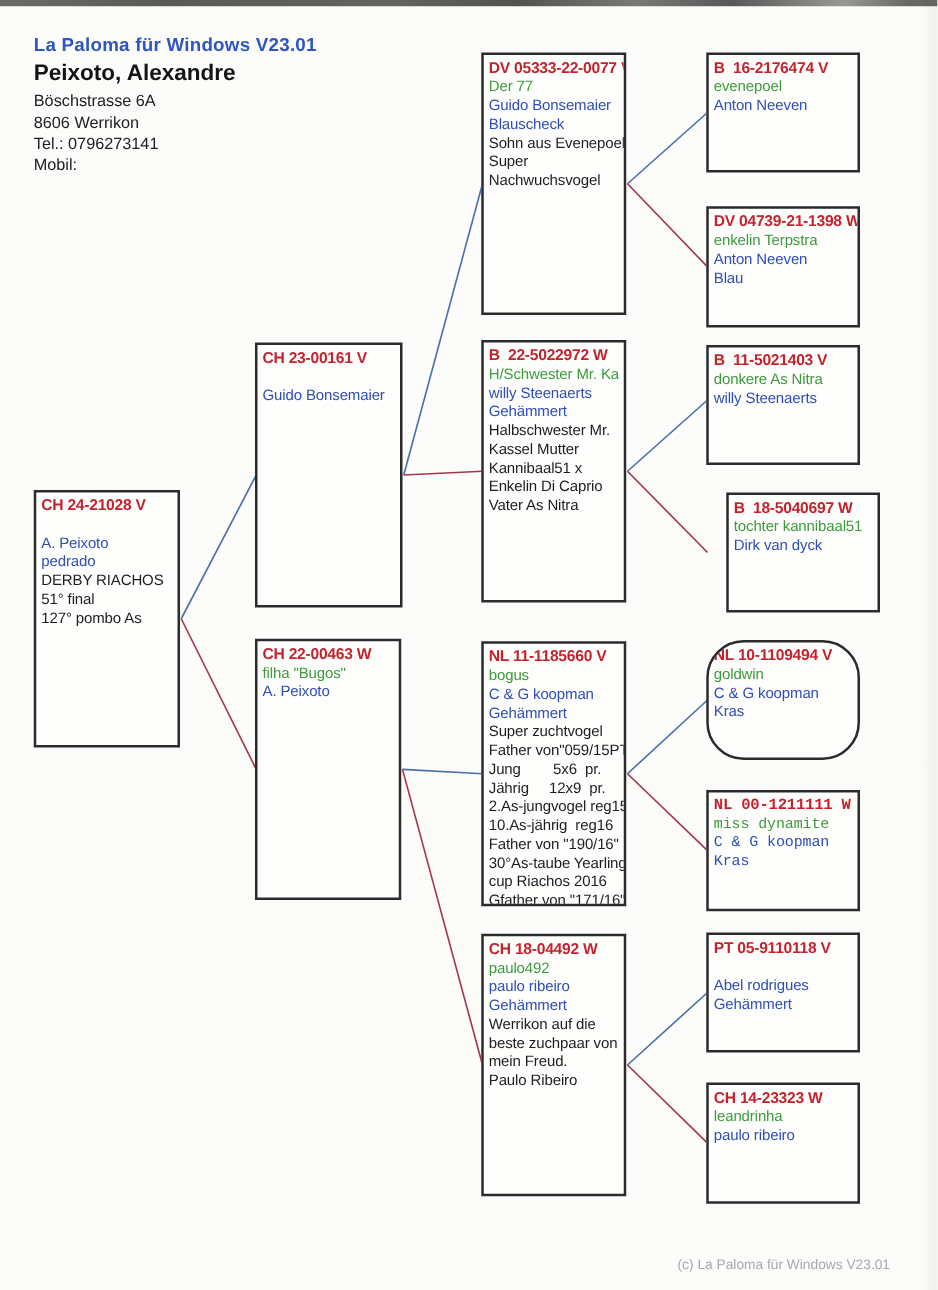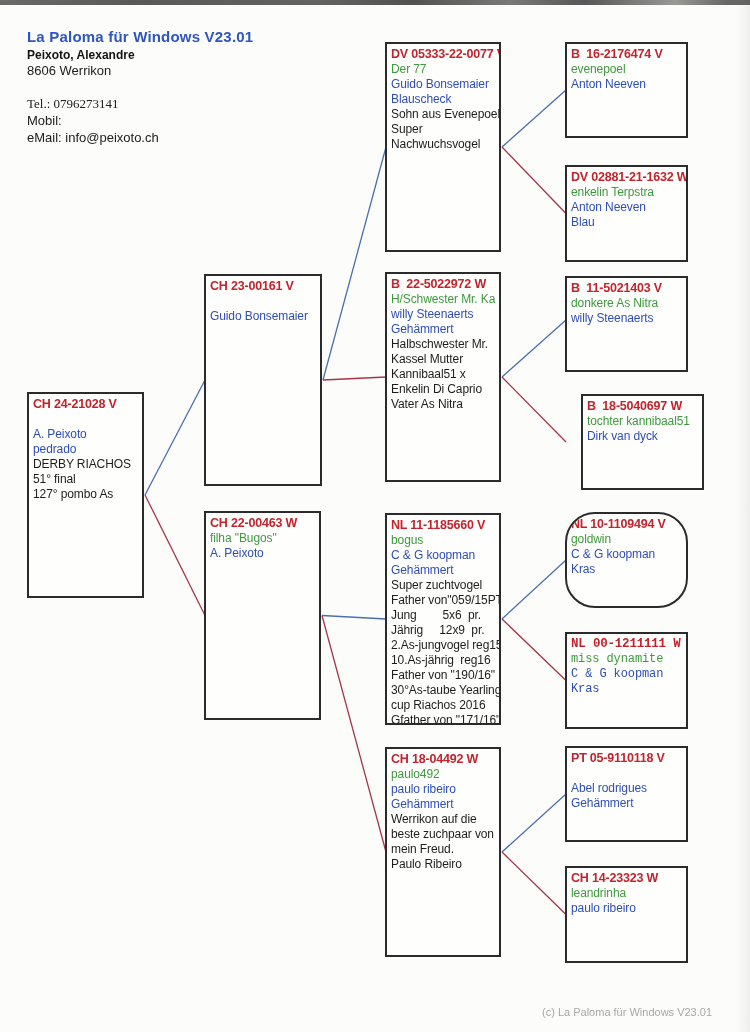--- a/index.html
+++ b/index.html
@@ -26,25 +26,25 @@
     position:absolute;top:0;left:0;width:100%;height:5px;
     background:linear-gradient(90deg,#5a5a58 0%,#474746 18%,#525250 42%,#3f3f3e 55%,#6a6a68 68%,#454545 78%,#8d8d8a 90%,#565654 97%);
     opacity:.9;
   }
   .scan-right{
     position:absolute;top:0;right:0;width:14px;height:100%;
     background:linear-gradient(90deg,rgba(0,0,0,0),rgba(60,60,55,.07));
   }
   .owner-block{position:absolute;left:27px;top:28px;}
   .app-title{font-size:15px;font-weight:bold;color:var(--app-blue);letter-spacing:.2px;}
-  .owner-name{font-size:12px;font-weight:bold;color:#141414;margin-top:3px;}
+  .owner-name{font-size:18px;font-weight:bold;color:#141414;margin-top:3px;}
   .addr{font-size:13px;color:#202020;line-height:17px;}
   .addr.first{margin-top:3px;}
   .contact{font-size:13px;color:#202020;line-height:17px;}
-  .contact.first{margin-top:16px;font-family:Liberation Serif, serif;}
+  .contact.first{}
   #connectors{position:absolute;left:0;top:0;z-index:1;pointer-events:none;}
   #boxes .pbox{
     position:absolute;z-index:2;
     border:2px solid var(--border);
     background:#fefefd;
     padding:2px 1px 0 4px;
     overflow:hidden;
   }
   .ptitle{
     font-size:12.5px;font-weight:bold;color:var(--title-red);
@@ -62,24 +62,24 @@
 </head>
 <body>
 
 <div class="page">
   <div class="scan-top"></div>
   <div class="scan-right"></div>
 
   <header class="owner-block">
     <div class="app-title">La Paloma für Windows V23.01</div>
     <div class="owner-name">Peixoto, Alexandre</div>
+    <div class="addr first">Böschstrasse 6A</div>
     <div class="addr">8606 Werrikon</div>
     <div class="contact first">Tel.: 0796273141</div>
     <div class="contact">Mobil:</div>
-    <div class="contact">eMail: info@peixoto.ch</div>
   </header>
 
   <svg id="connectors" width="750" height="1032">
       <line x1="145" y1="495" x2="205" y2="380" stroke="#4a6fae" stroke-width="1.3"></line>
       <line x1="145" y1="495" x2="205" y2="615.5" stroke="#a5354a" stroke-width="1.3"></line>
       <line x1="323" y1="380" x2="386" y2="147" stroke="#4a6fae" stroke-width="1.3"></line>
       <line x1="323" y1="380" x2="386" y2="377" stroke="#a5354a" stroke-width="1.3"></line>
       <line x1="322" y1="615.5" x2="386" y2="619" stroke="#4a6fae" stroke-width="1.3"></line>
       <line x1="322" y1="615.5" x2="386" y2="852" stroke="#a5354a" stroke-width="1.3"></line>
       <line x1="502" y1="147" x2="566" y2="90" stroke="#4a6fae" stroke-width="1.3"></line>
@@ -156,21 +156,21 @@
         <div class="pline c-black">beste zuchpaar von</div>
         <div class="pline c-black">mein Freud.</div>
         <div class="pline c-black">Paulo Ribeiro</div>
       </div>
       <div class="pbox" style="left: 565px; top: 42px; width: 123px; height: 96px;">
         <div class="ptitle">B  16-2176474 V</div>
         <div class="pline c-green">evenepoel</div>
         <div class="pline c-blue">Anton Neeven</div>
       </div>
       <div class="pbox" style="left: 565px; top: 165px; width: 123px; height: 97px;">
-        <div class="ptitle">DV 02881-21-1632 W</div>
+        <div class="ptitle">DV 04739-21-1398 W</div>
         <div class="pline c-green">enkelin Terpstra</div>
         <div class="pline c-blue">Anton Neeven</div>
         <div class="pline c-blue">Blau</div>
       </div>
       <div class="pbox" style="left: 565px; top: 276px; width: 123px; height: 96px;">
         <div class="ptitle">B  11-5021403 V</div>
         <div class="pline c-green">donkere As Nitra</div>
         <div class="pline c-blue">willy Steenaerts</div>
       </div>
       <div class="pbox" style="left: 565px; top: 394px; width: 123px; height: 96px; margin-left: 16px;">

